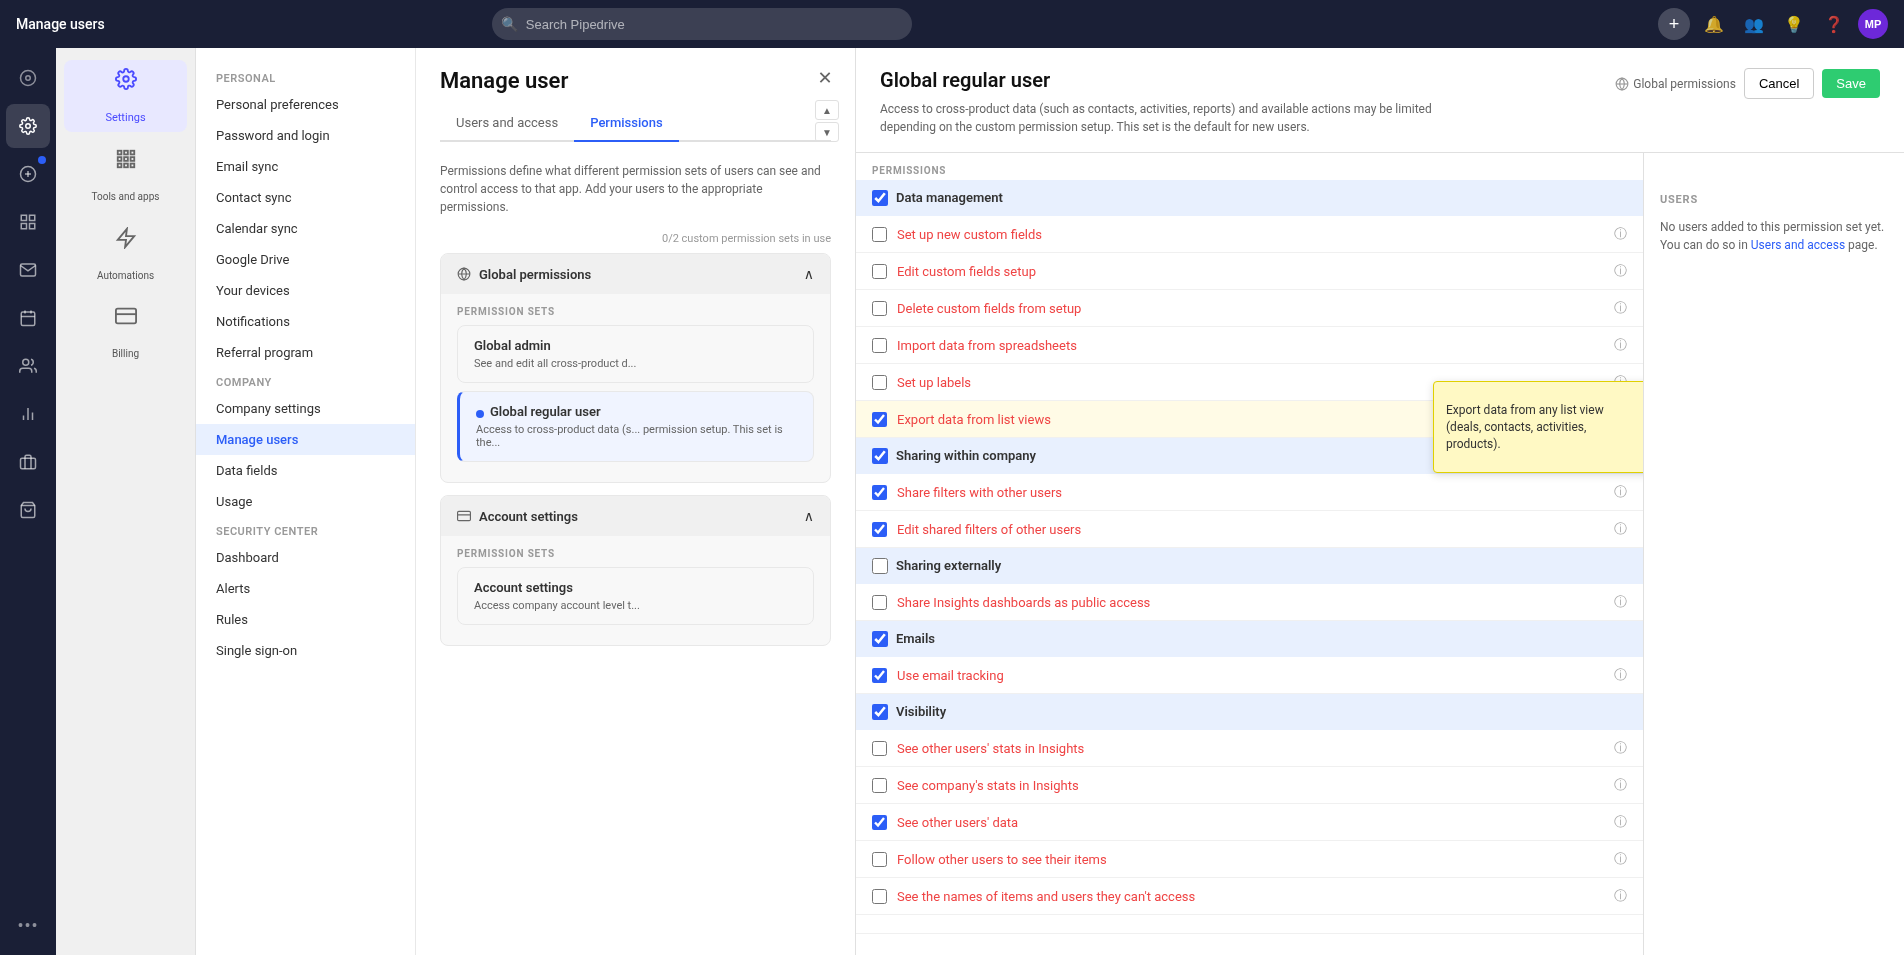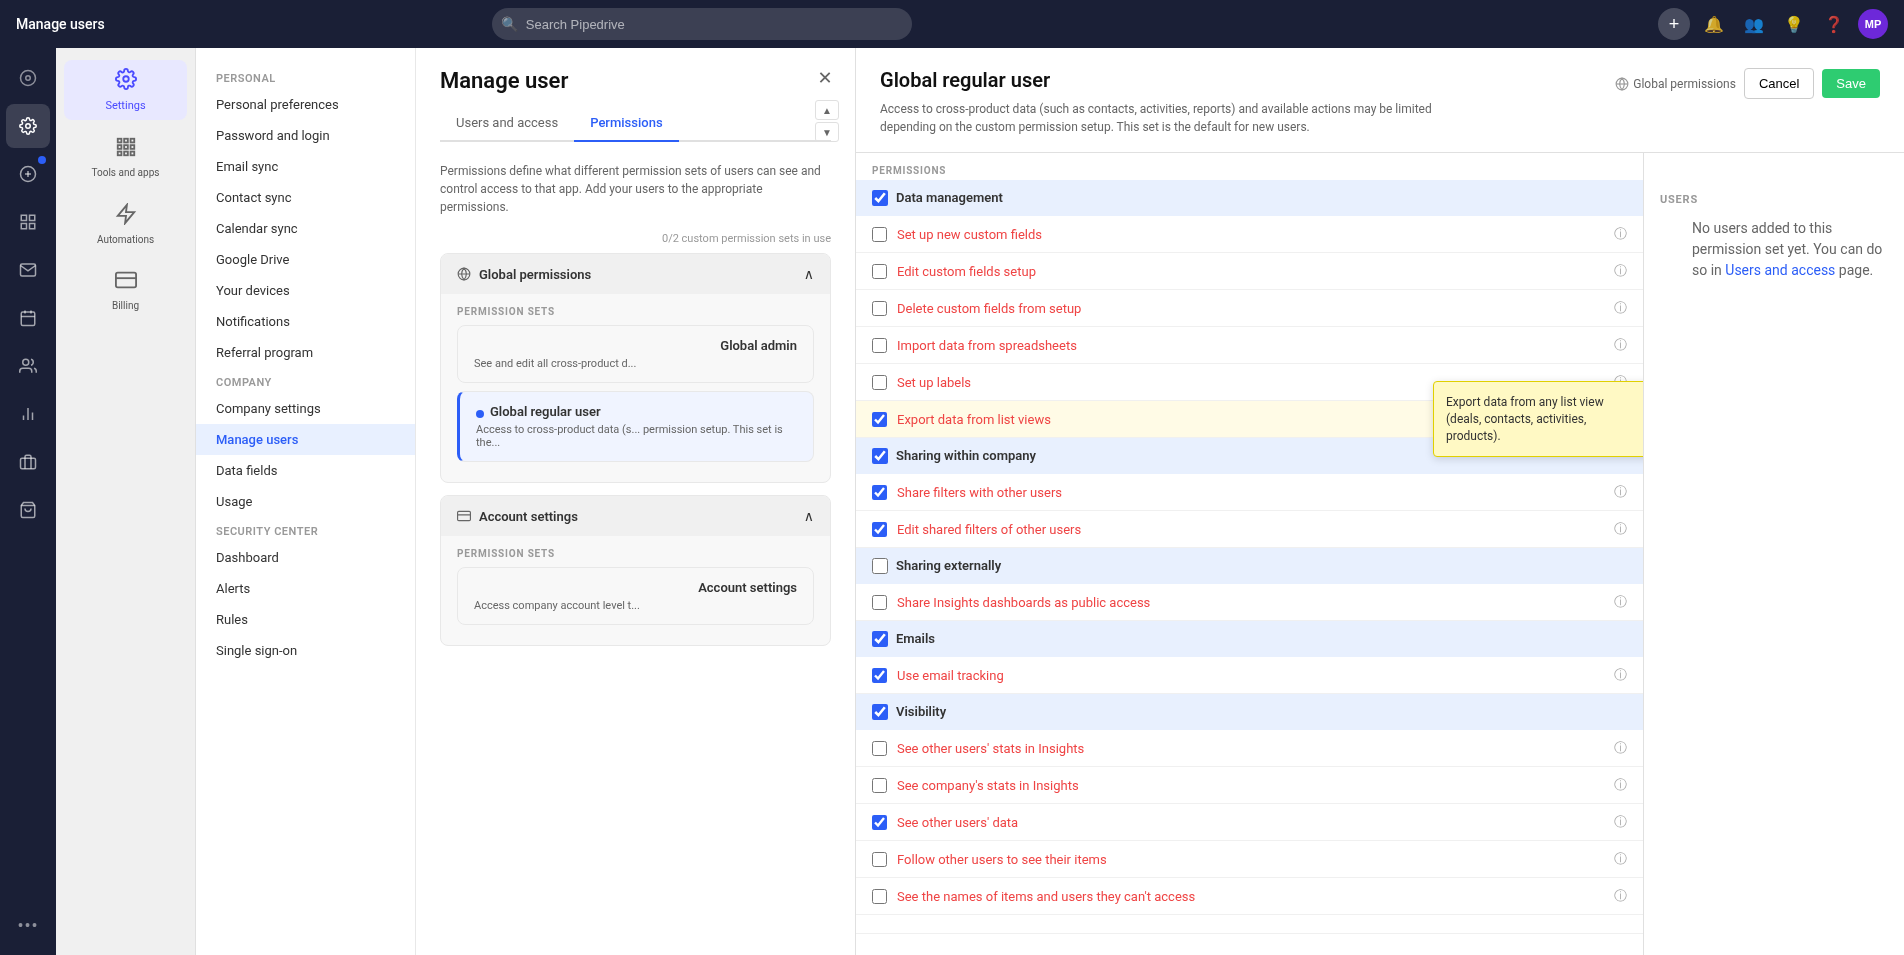--- a/index.html
+++ b/index.html
@@ -144,21 +144,21 @@
       width: 100%;
       display: flex;
       flex-direction: column;
       align-items: center;
       padding: 8px 4px;
       border-radius: 8px;
       cursor: pointer;
       color: #555;
       font-size: 11px;
       text-align: center;
-      gap: 4px;
+      gap: 16px;
     }
     .settings-nav-item.active { background: #e8e8ff; color: #4a4aff; }
     .settings-nav-item .icon { font-size: 20px; }
 
     
     .nav-panel {
       width: 220px;
       background: #fff;
       padding: 16px 0;
       overflow-y: auto;
@@ -311,21 +311,20 @@
       border: 1px solid #e8e8e8;
       border-radius: 8px;
       margin-bottom: 8px;
       cursor: pointer;
     }
     .global-admin-item-title {
       font-size: 13px;
       font-weight: 600;
       color: #333;
       margin-bottom: 4px;
-      text-align: right;
     }
     .global-admin-item-desc {
       font-size: 11px;
       color: #666;
     }
     .global-admin-item.active-item {
       border-left: 3px solid #2c5ef7;
       background: #f0f4ff;
     }
     .bullet-blue {
@@ -472,40 +471,39 @@
     .users-section-label {
       font-size: 11px;
       font-weight: 700;
       color: #999;
       letter-spacing: 0.8px;
       text-transform: uppercase;
       margin-bottom: 12px;
       margin-top: 20px;
     }
     .no-users-text {
-      font-size: 14px;
+      font-size: 12px;
       color: #666;
       line-height: 1.5;
-      margin-left: 32px;
     }
     .no-users-link {
       color: #2c5ef7;
       cursor: pointer;
       text-decoration: none;
     }
 
     
     .tooltip-box {
       position: absolute;
       right: -10px;
       top: -20px;
       background: #fff9c4;
       border: 1px solid #e0d000;
       border-radius: 4px;
-      padding: 12px 12px;
+      padding: 20px 12px;
       font-size: 12px;
       color: #333;
       width: 220px;
       z-index: 100;
       line-height: 1.4;
       box-shadow: 0 2px 8px rgba(0,0,0,0.15);
     }
 
     
     ::-webkit-scrollbar { width: 6px; }

